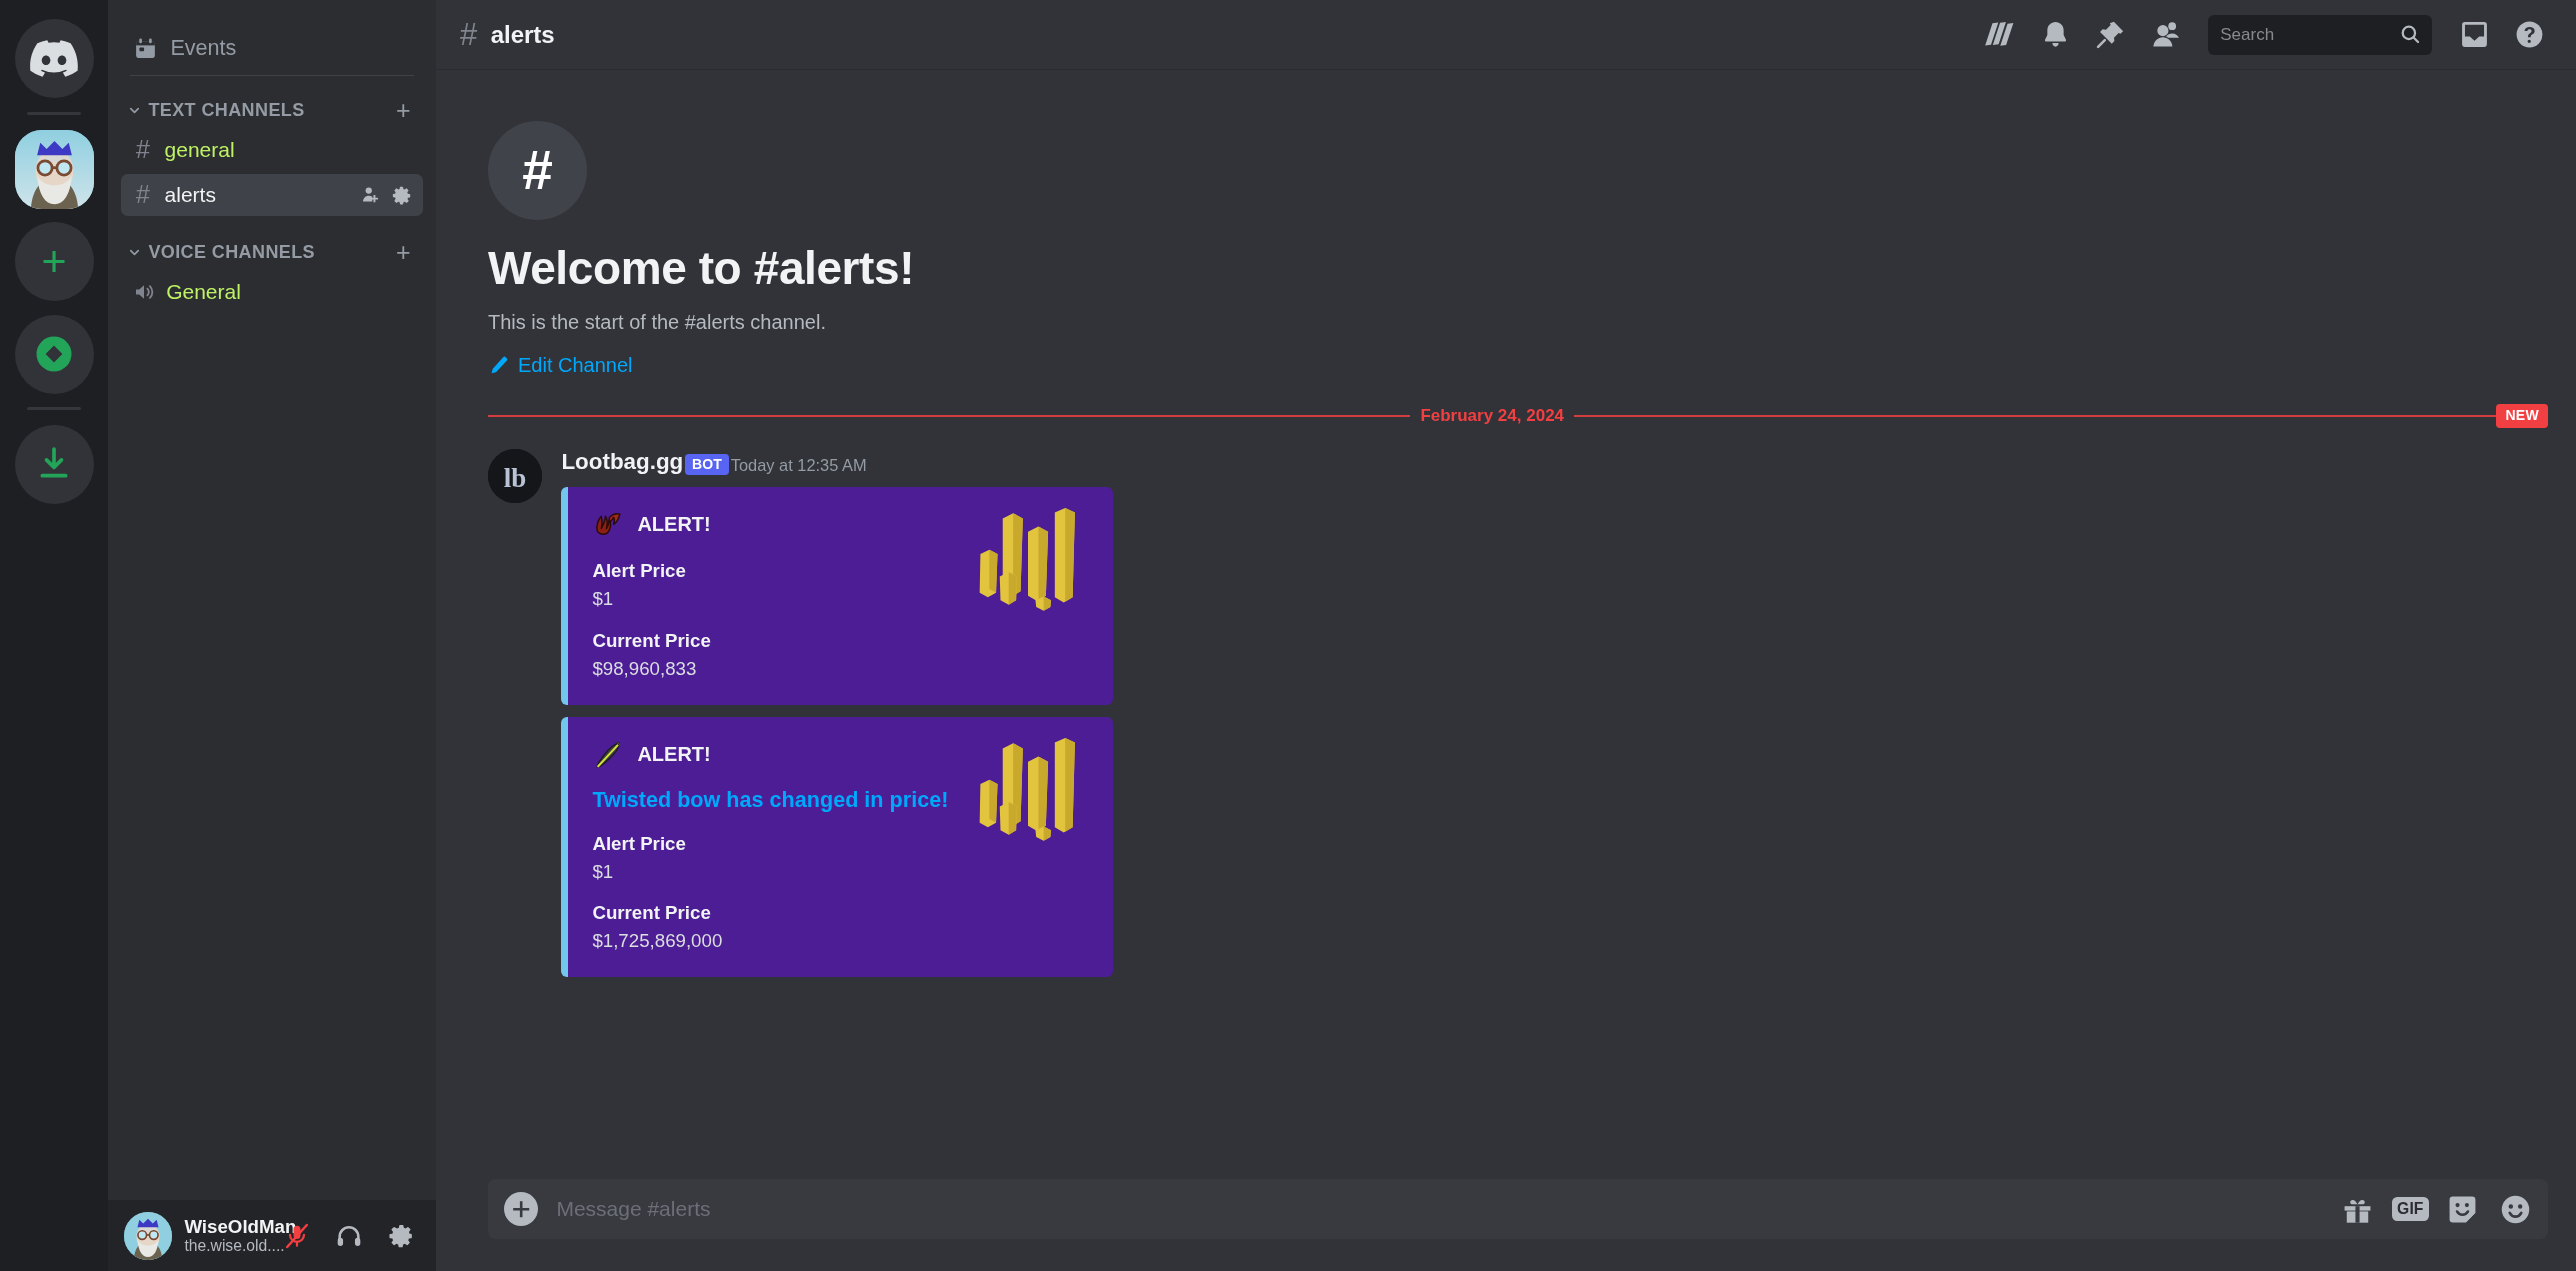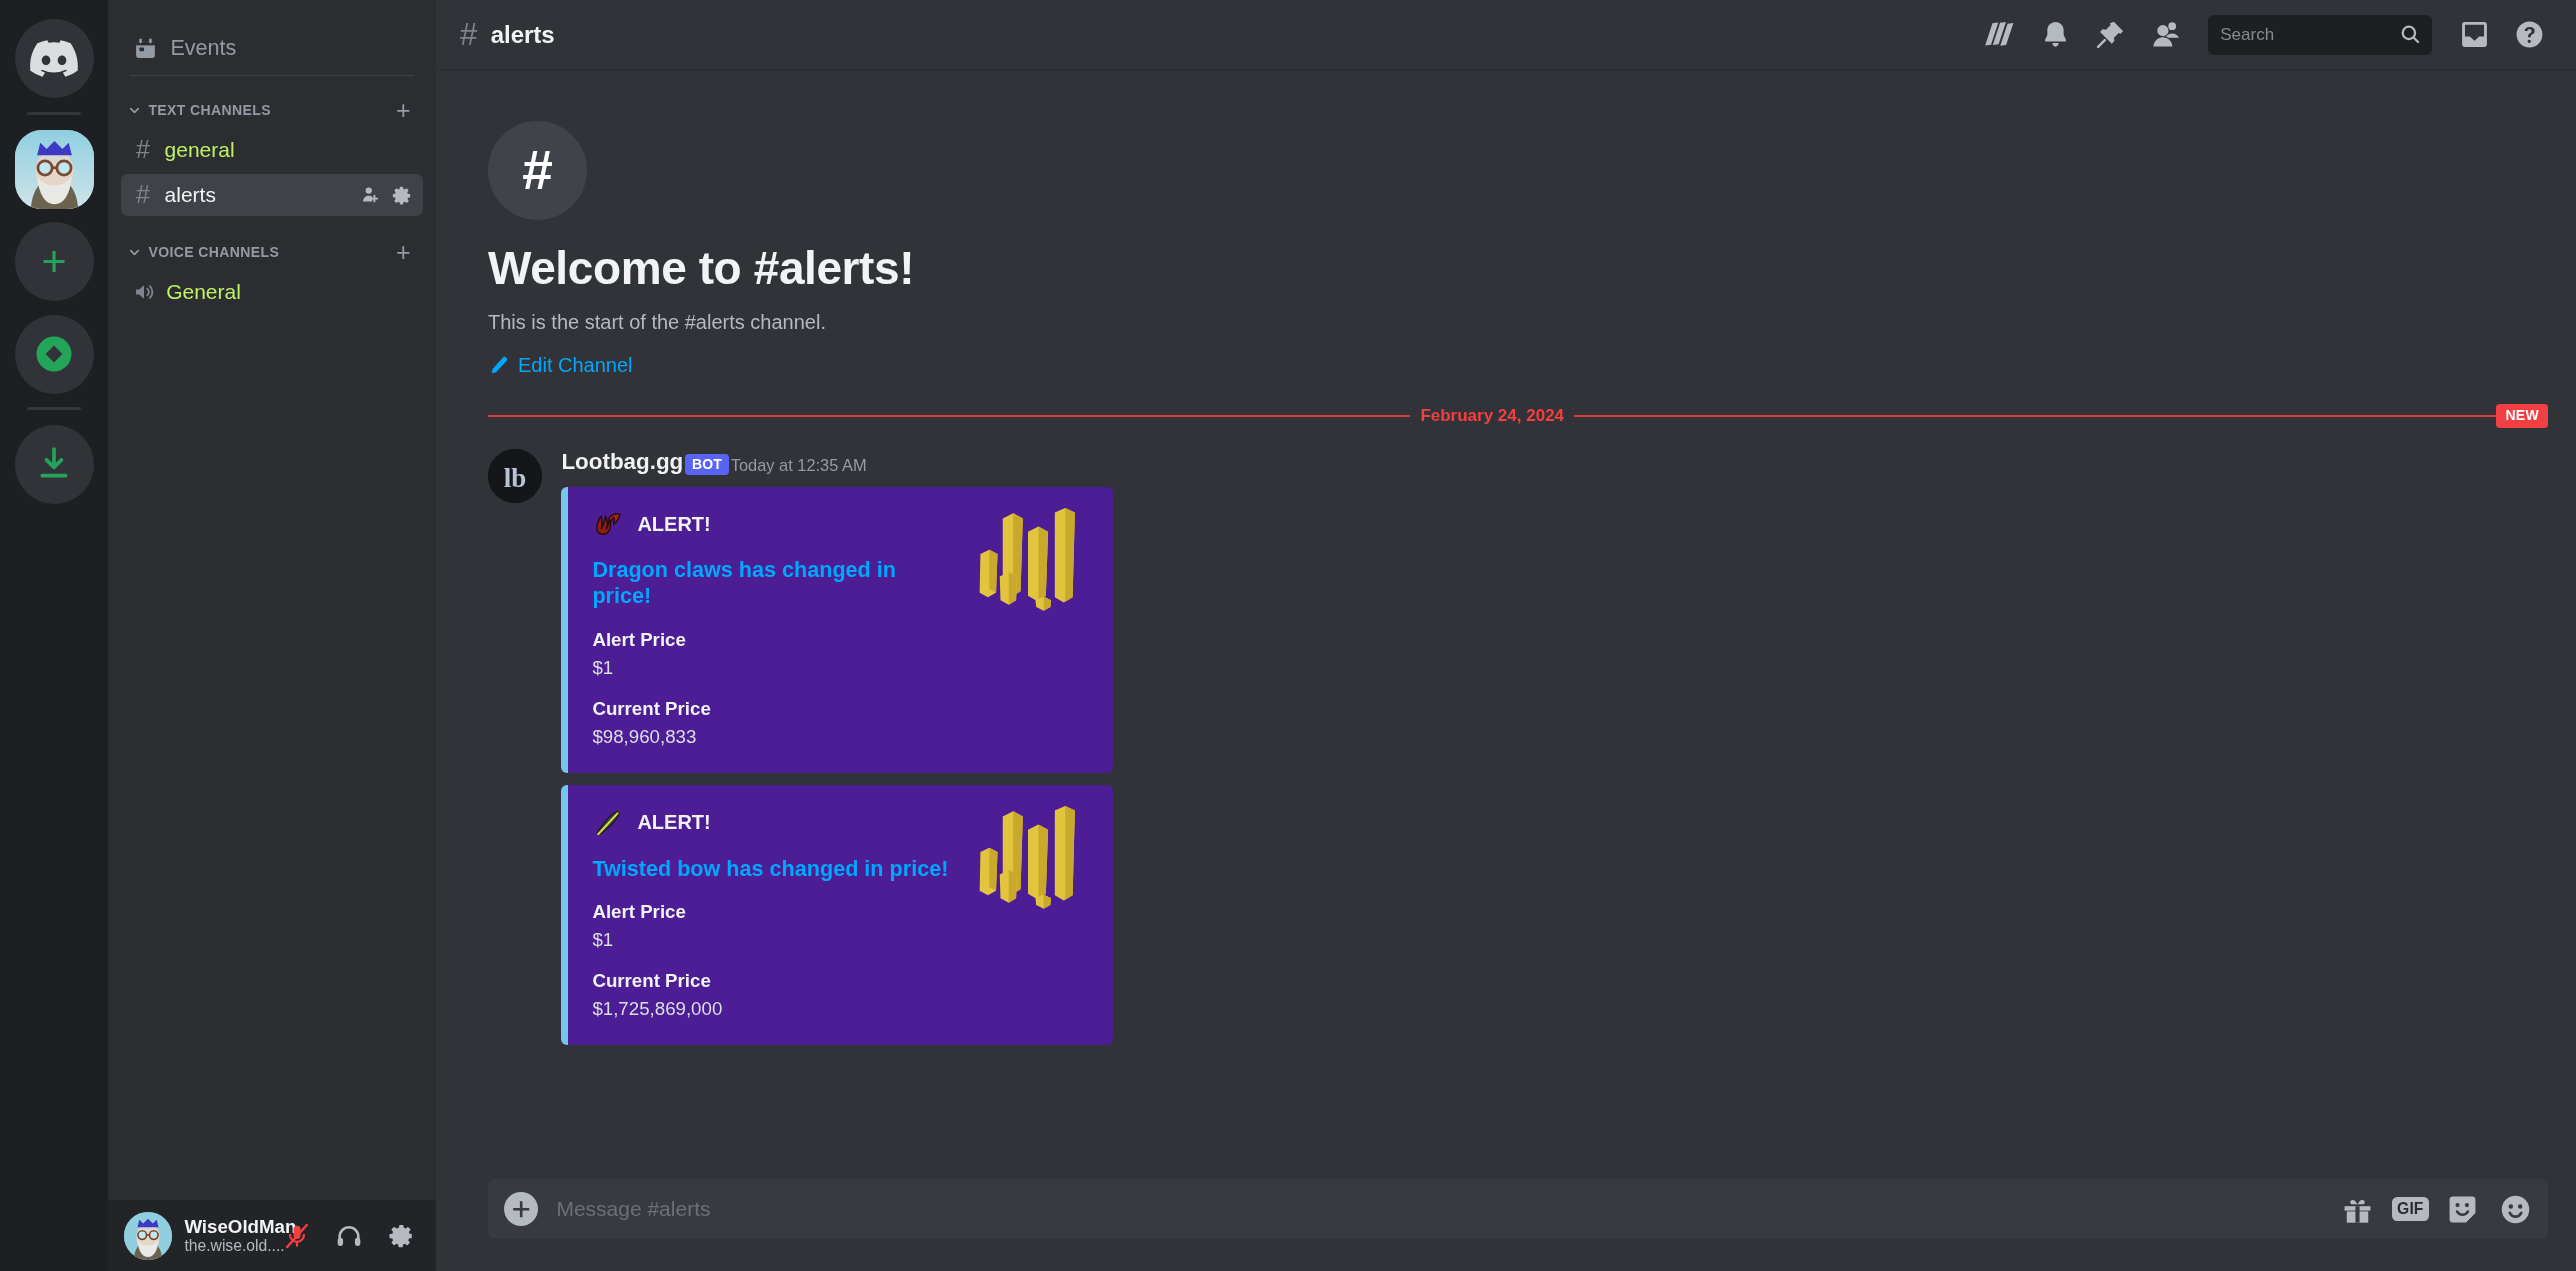--- a/index.html
+++ b/index.html
@@ -54,21 +54,21 @@
   .events-icon { width: 25px; height: 25px; fill: #949ba4; }
 
   .divider { height: 0.7px; background: #3f4147; margin: 13.4px 9px 12px 9px; }
 
   .cat {
     display: flex; align-items: center; justify-content: space-between;
     padding: 10.4px 12px 6px 6px; cursor: pointer;
   }
   .cat-left { display: flex; align-items: center; gap: 6px; }
   .cat-chev { width: 15px; height: 15px; stroke: #949ba4; fill: none; stroke-width: 2.6; }
-  .cat-name { color: #949ba4; font-size: 14px; font-weight: 700; letter-spacing: 0.4px; }
+  .cat-name { color: #949ba4; font-size: 18px; font-weight: 700; letter-spacing: 0.4px; }
   .cat-plus { color: #949ba4; font-size: 25px; line-height: 1; font-weight: 300; }
 
   .ch {
     display: flex; align-items: center; gap: 10.4px;
     height: 42px; border-radius: 6.7px; padding: 0 10.4px; cursor: pointer; margin-bottom: 3px;
   }
   .ch.selected { background: #404249; }
   .hash { color: #80848e; font-size: 25px; font-weight: 400; line-height: 1; width: 22.4px; text-align: center; }
   .ch .cname { color: #bef264; font-size: 21px; }
   .ch.selected .cname { color: #f2f3f5; font-weight: 500; }
@@ -436,21 +436,20 @@
 
           <div class="embed">
             <div class="embed-main">
               <div class="embed-title-row">
                 <svg class="item-emoji" viewBox="0 0 32 32">
                   <path d="M5 22c-1-5 1-11 4-14 1 4 1 8 0 12 2-4 4-8 4-12 2 3 2 8 1 12 2-3 3-7 3-10 2 4 1 10-1 13-2 3-8 4-11-1Z" fill="#8b1f14" stroke="#2a0b07" stroke-width="1.4" stroke-linejoin="round"></path>
                   <path d="M17 9c3-3 7-4 10-3-1 4-3 8-6 10 1-3 1-5 0-7-1 2-3 4-5 5 1-2 1-4 1-5Z" fill="#a0291a" stroke="#2a0b07" stroke-width="1.4" stroke-linejoin="round"></path>
                 </svg>
                 <span class="embed-alert">ALERT!</span>
               </div>
-              <div class="embed-link">Dragon claws has changed in price!</div>
               <div class="fld-name">Alert Price</div>
               <div class="fld-val">$1</div>
               <div class="fld-name">Current Price</div>
               <div class="fld-val">$98,960,833</div>
             </div>
             <svg class="embed-thumb" viewBox="0 0 160 160">
               <g fill="#e3c43f">
                 <path d="M14 62 26 56l11 6-2 52-11 6-11-6z"></path>
                   <path d="M26 56l11 6-2 52-9-5z" fill="#c9a92c"></path>
                 <path d="M44 14 58 7l13 7-3 98-12 7-12-7z"></path>

